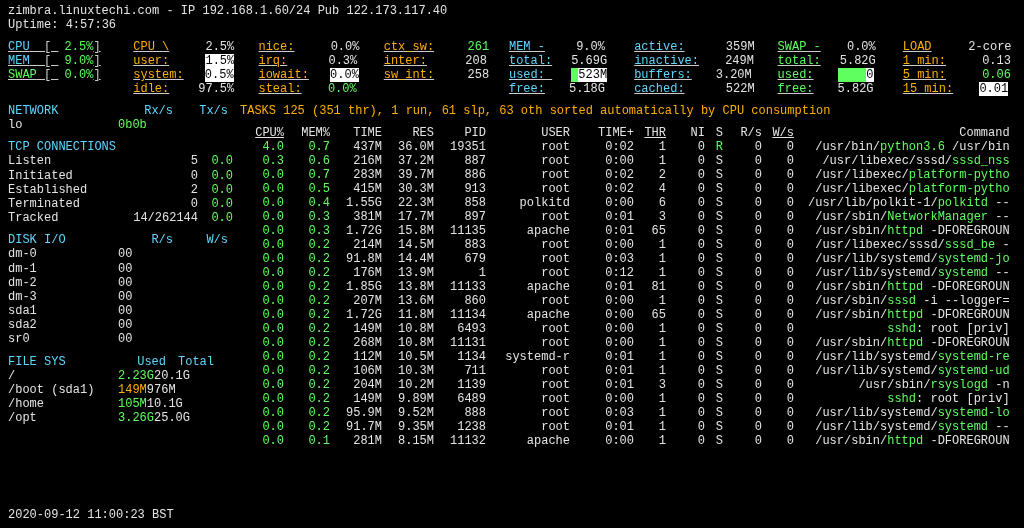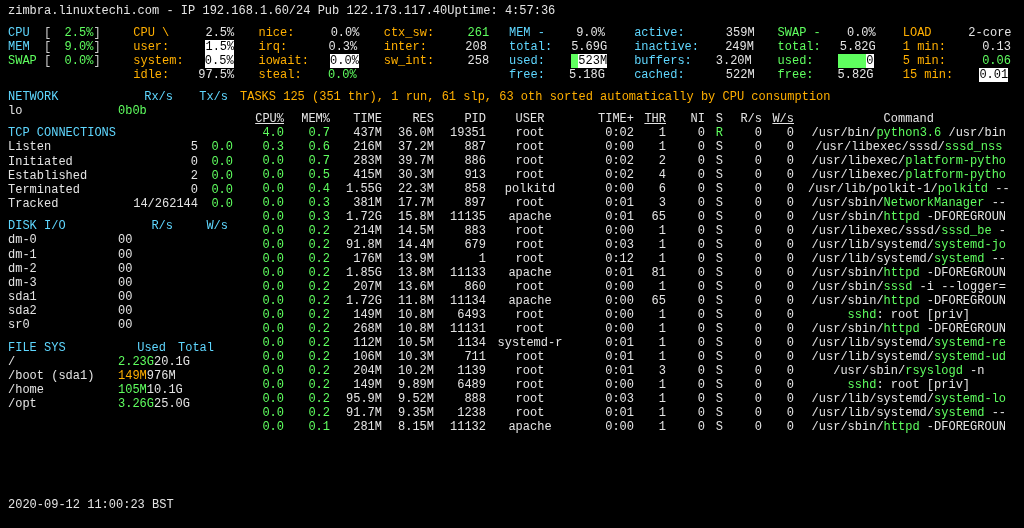--- a/index.html
+++ b/index.html
@@ -15,32 +15,32 @@
     height: 528px;
     box-sizing: border-box;
     overflow: hidden;
   }
   .cy { color: #5fd7ff; }
   .gr { color: #5fff5f; }
   .ye { color: #ffaf00; }
   .wh { color: #e4e4e4; }
   .bgg { background: #ffffff; color: #000; }
   .bgg-blank { background: #5fff5f; color: #5fff5f; }
-  .header { display: flex; color: #e4e4e4;}
-  .grid { display: flex; gap: 12px; }
+  .header { display: flex; color: #e4e4e4; flex-direction: column;}
+  .grid { display: flex; gap: 12px; text-decoration: underline; }
   .block { width: 125px; }
   .block.wide { width: 145px; }
   .r { text-align: right; display:inline-block; }
   .w28 { width:28px;text-decoration:underline; } .w35{width:35px;} .w42{width:42px;} .w48{width:48px;}
   .w50{width:50px;} .w55{width:55px;} .w60{width:60px;} .w65{width:65px;}
   .w70{width:70px;} .w80{width:80px;}
   table { border-collapse: collapse; }
   td { padding: 0; }
   .ptbl td { padding: 0 2px; text-align: right; }
-  .ptbl td.l { text-align: center; margin-left: 44px; }
+  .ptbl td.l { text-align: right; margin-left: 44px; }
   .left { float:left; width: 232px; }
   .rightpane { margin-left: 232px; }
   .spacer { height: 8px; }
 </style>
 </head>
 <body>
 
 <div class="header">
   <span class="wh">zimbra.linuxtechi.com - IP 192.168.1.60/24 Pub 122.173.117.40</span>
   <span><span class="wh">Uptime:</span> <span class="wh">4:57:36</span></span>
@@ -570,13 +570,13 @@
           <td class="wh">S</td>
           <td class="wh">0</td>
           <td class="wh">0</td>
         <td class="l" style="padding-left:12px"><span class="wh">/usr/sbin/</span><span class="gr">httpd</span><span class="wh"> -DFOREGROUN</span></td>
         </tr>
       </tbody>
     </table>
 </div>
 
 <div style="clear:both"></div>
-<div class="wh" style="position:absolute; bottom:16px; left:8px">2020-09-12 11:00:23 BST</div>
+<div class="wh" style="position:absolute; bottom:6px; left:8px">2020-09-12 11:00:23 BST</div>
 
 </body></html>

